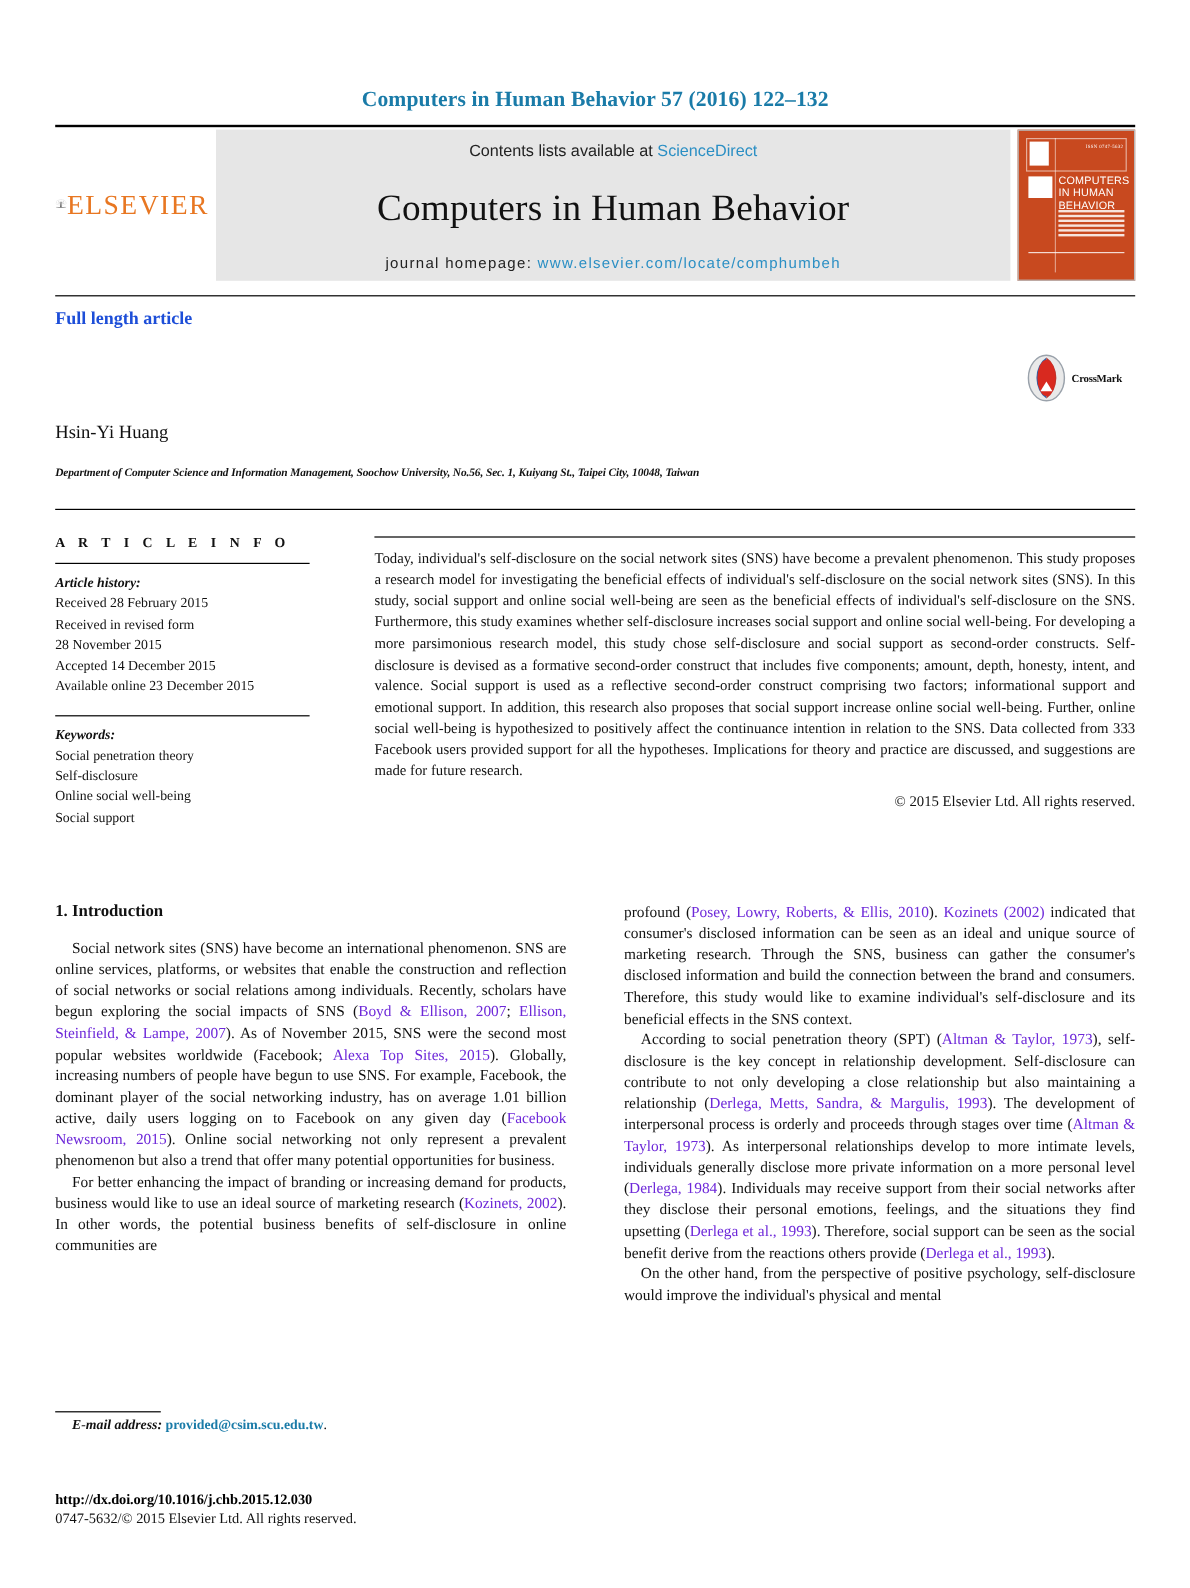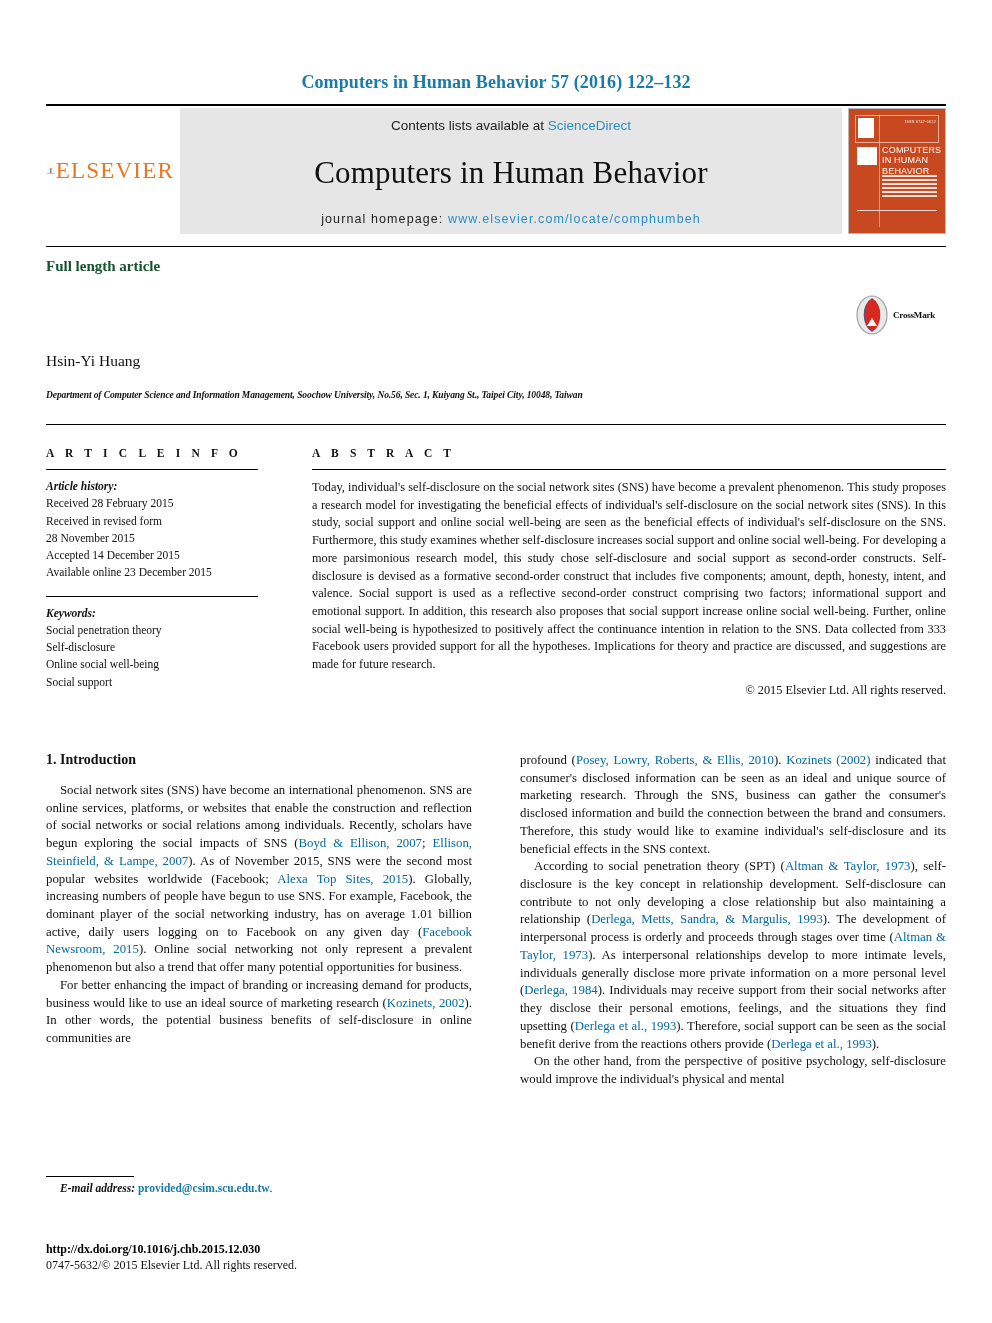--- a/index.html
+++ b/index.html
@@ -115,21 +115,21 @@
     left: 46px;
     width: 900px;
     border-top: 1px solid #000;
   }
   .art-type {
     position: absolute;
     top: 258px;
     left: 46px;
     font-size: 15px;
     font-weight: bold;
-    color: #14532d;
+    color: #1d4ed8;
   }
   .art-title {
     position: absolute;
     top: 286px;
     left: 46px;
     width: 780px;
     font-size: 25.5px;
     line-height: 1.24;
     color: #111;
     font-weight: normal;
@@ -253,21 +253,21 @@
   }
   p.body-p {
     font-size: 12.8px;
     line-height: 1.385;
     text-align: justify;
     margin: 0;
     text-indent: 14px;
     color: #111;
     hyphens: auto;
   }
-  a.ref { color: #0369a1; text-decoration: none; }
+  a.ref { color: #6d28d9; text-decoration: none; }
 
   
   .footnote {
     position: absolute;
     left: 46px;
     top: 1176px;
     width: 426px;
   }
   .fn-rule {
     border-top: 1px solid #000;
@@ -406,21 +406,20 @@
       <div class="kw-gap"></div>
       <div class="hr-small"></div>
       <div class="info-italic">Keywords:</div>
       <div class="info-line">Social penetration theory</div>
       <div class="info-line">Self-disclosure</div>
       <div class="info-line">Online social well-being</div>
       <div class="info-line">Social support</div>
     </div>
 
     <div class="abs-col">
-      <div class="sec-label">A B S T R A C T</div>
       <div class="hr-abs"></div>
       <p class="abs-text">Today, individual's self-disclosure on the social network sites (SNS) have become a prevalent phenomenon. This study proposes a research model for investigating the beneficial effects of individual's self-disclosure on the social network sites (SNS). In this study, social support and online social well-being are seen as the beneficial effects of individual's self-disclosure on the SNS. Furthermore, this study examines whether self-disclosure increases social support and online social well-being. For developing a more parsimonious research model, this study chose self-disclosure and social support as second-order constructs. Self-disclosure is devised as a formative second-order construct that includes five components; amount, depth, honesty, intent, and valence. Social support is used as a reflective second-order construct comprising two factors; informational support and emotional support. In addition, this research also proposes that social support increase online social well-being. Further, online social well-being is hypothesized to positively affect the continuance intention in relation to the SNS. Data collected from 333 Facebook users provided support for all the hypotheses. Implications for theory and practice are discussed, and suggestions are made for future research.</p>
       <div class="abs-copy">© 2015 Elsevier Ltd. All rights reserved.</div>
     </div>
 
   </div>
 
   <div class="bodycols">
 
     <div class="col">

